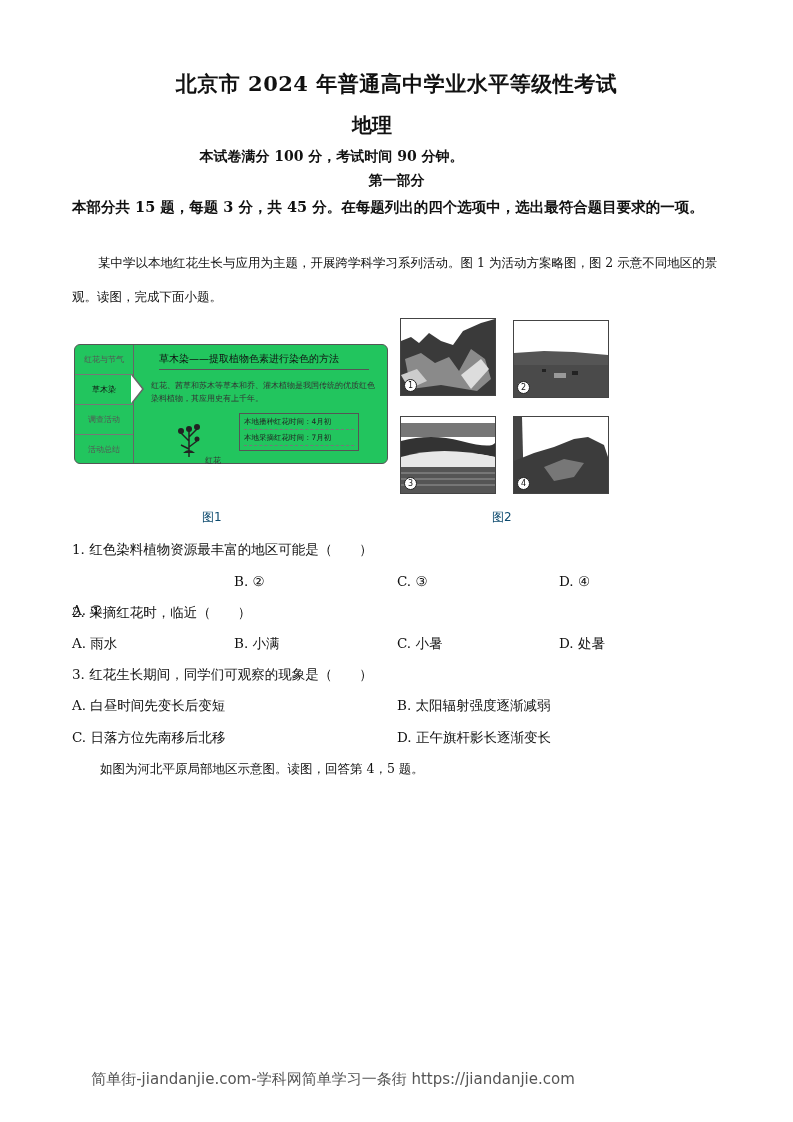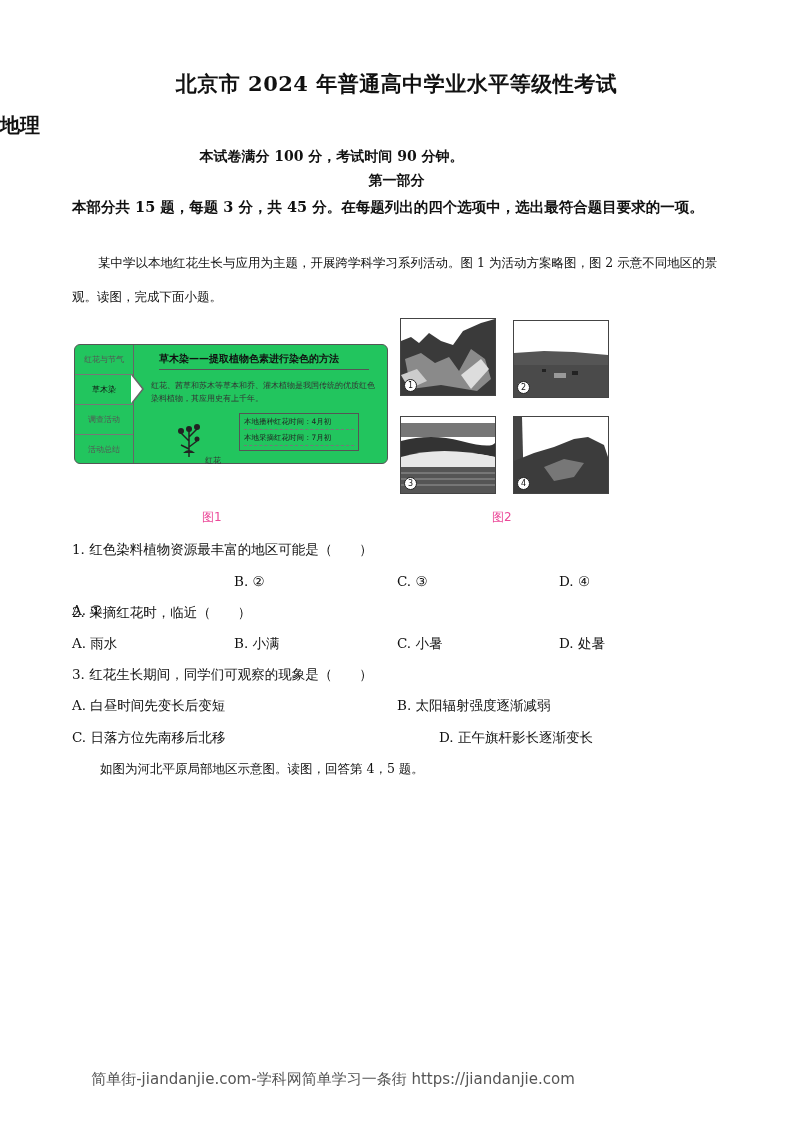--- a/index.html
+++ b/index.html
@@ -1,39 +1,39 @@
 <!DOCTYPE html>
 <html><head>
 <meta charset="utf-8">
 <style>
   html,body{margin:0;padding:0;background:#fff;}
   body{width:793px;height:1122px;position:relative;overflow:hidden;font-family:"DejaVu Serif","Liberation Serif",serif;color:#111;}
   .abs{position:absolute;}
   .title{left:0;width:793px;top:70px;text-align:center;font-size:21px;font-weight:bold;letter-spacing:0.5px;}
-  .subject{left:0;width:744px;top:112px;font-size:20px;font-weight:bold;}
+  .subject{left:0;width:744px;top:112px;text-align:center;font-size:20px;font-weight:bold;}
   .meta{left:0;width:663px;top:148px;text-align:center;font-size:14px;font-weight:bold;}
   .part{left:0;width:793px;top:172px;text-align:center;font-size:14px;font-weight:bold;}
   .instr{left:72px;width:655px;top:194px;font-size:14.5px;font-weight:bold;line-height:25px;}
   .intro{left:72px;width:655px;top:246px;font-size:12.5px;line-height:34px;text-indent:26px;}
   .fig1{left:74px;top:344px;width:312px;height:118px;border:1.5px solid #555;border-radius:6px;background:#22c55e;}
   .f1-tabs{position:absolute;left:0;top:0;width:58px;height:100%;border-right:1.2px solid #666;}
   .f1-tab{height:29px;border-bottom:1px solid #777;font-size:8px;color:#555;display:flex;align-items:center;justify-content:center;font-family:"DejaVu Sans",sans-serif;}
   .f1-tab:last-child{border-bottom:none;}
   .f1-tab.active{color:#111;font-weight:normal;}
   .f1-arrow{position:absolute;left:57px;top:29px;width:0;height:0;border-top:15px solid transparent;border-bottom:15px solid transparent;border-left:12px solid #666;}
   .f1-arrow:after{content:"";position:absolute;left:-13px;top:-14px;border-top:14px solid transparent;border-bottom:14px solid transparent;border-left:11px solid #fff;}
-  .f1-head{position:absolute;left:84px;top:7px;font-size:10px;font-weight:bold;font-family:"DejaVu Sans",sans-serif;border-bottom:1.2px solid #555;padding-bottom:3px;width:210px;}
+  .f1-head{position:absolute;left:84px;top:7px;font-size:10px;font-weight:normal;font-family:"DejaVu Sans",sans-serif;border-bottom:1.2px solid #555;padding-bottom:3px;width:210px;}
   .f1-desc{position:absolute;left:76px;top:34px;width:230px;font-size:8px;line-height:13px;color:#333;font-family:"DejaVu Sans",sans-serif;}
   .f1-flower{position:absolute;left:100px;top:72px;width:28px;height:40px;}
   .f1-flower-label{position:absolute;left:130px;top:97px;font-size:8px;color:#333;font-family:"DejaVu Sans",sans-serif;margin-top:13px;}
   .f1-box{position:absolute;left:164px;top:68px;width:120px;height:38px;border:1px solid #555;font-size:7.5px;font-family:"DejaVu Sans",sans-serif;color:#222;padding:0 4px;box-sizing:border-box;}
   .f1-box div{border-bottom:1px dashed #777;line-height:15px;}
   .fig2 .ph{position:absolute;width:94px;height:76px;border:1px solid #444;overflow:hidden;background:#fff;}
   .ph .num{position:absolute;left:3px;bottom:3px;width:11px;height:11px;border-radius:50%;background:#fff;border:1px solid #222;font-size:8px;line-height:11px;text-align:center;font-family:"DejaVu Sans",sans-serif;}
-  .caption{font-size:12px;color:#ec4899;font-family:"DejaVu Sans",sans-serif;}
+  .caption{font-size:12px;color:#0c4a6e;font-family:"DejaVu Sans",sans-serif;}
   .q{left:72px;font-size:13.5px;}
   .opt{font-size:13.5px;}
   .footer{left:0;width:666px;top:1070px;text-align:center;font-size:15px;color:#555;font-family:"DejaVu Sans",sans-serif;}
 </style>
 </head>
 <body>
 
 <div class="abs title">北京市 2024 年普通高中学业水平等级性考试</div>
 <div class="abs subject">地理</div>
 <div class="abs meta">本试卷满分 100 分，考试时间 90 分钟。</div>
@@ -122,17 +122,17 @@
 <div class="abs q" style="top:604px;">2. 采摘红花时，临近（　　）</div>
 <div class="abs opt" style="left:72px;top:635px;">A.  雨水</div>
 <div class="abs opt" style="left:234px;top:635px;">B.  小满</div>
 <div class="abs opt" style="left:397px;top:635px;">C.  小暑</div>
 <div class="abs opt" style="left:559px;top:635px;">D.  处暑</div>
 
 <div class="abs q" style="top:666px;">3. 红花生长期间，同学们可观察的现象是（　　）</div>
 <div class="abs opt" style="left:72px;top:697px;">A.  白昼时间先变长后变短</div>
 <div class="abs opt" style="left:397px;top:697px;">B.  太阳辐射强度逐渐减弱</div>
 <div class="abs opt" style="left:72px;top:729px;">C.  日落方位先南移后北移</div>
-<div class="abs opt" style="left:397px;top:729px;margin-left:42px;">D.  正午旗杆影长逐渐变长</div>
+<div class="abs opt" style="left:397px;top:729px;">D.  正午旗杆影长逐渐变长</div>
 
 <div class="abs" style="left:100px;top:761px;font-size:12.5px;">如图为河北平原局部地区示意图。读图，回答第 4，5 题。</div>
 
 <div class="abs footer">简单街-jiandanjie.com-学科网简单学习一条街 https://jiandanjie.com</div>
 
 </body></html>

